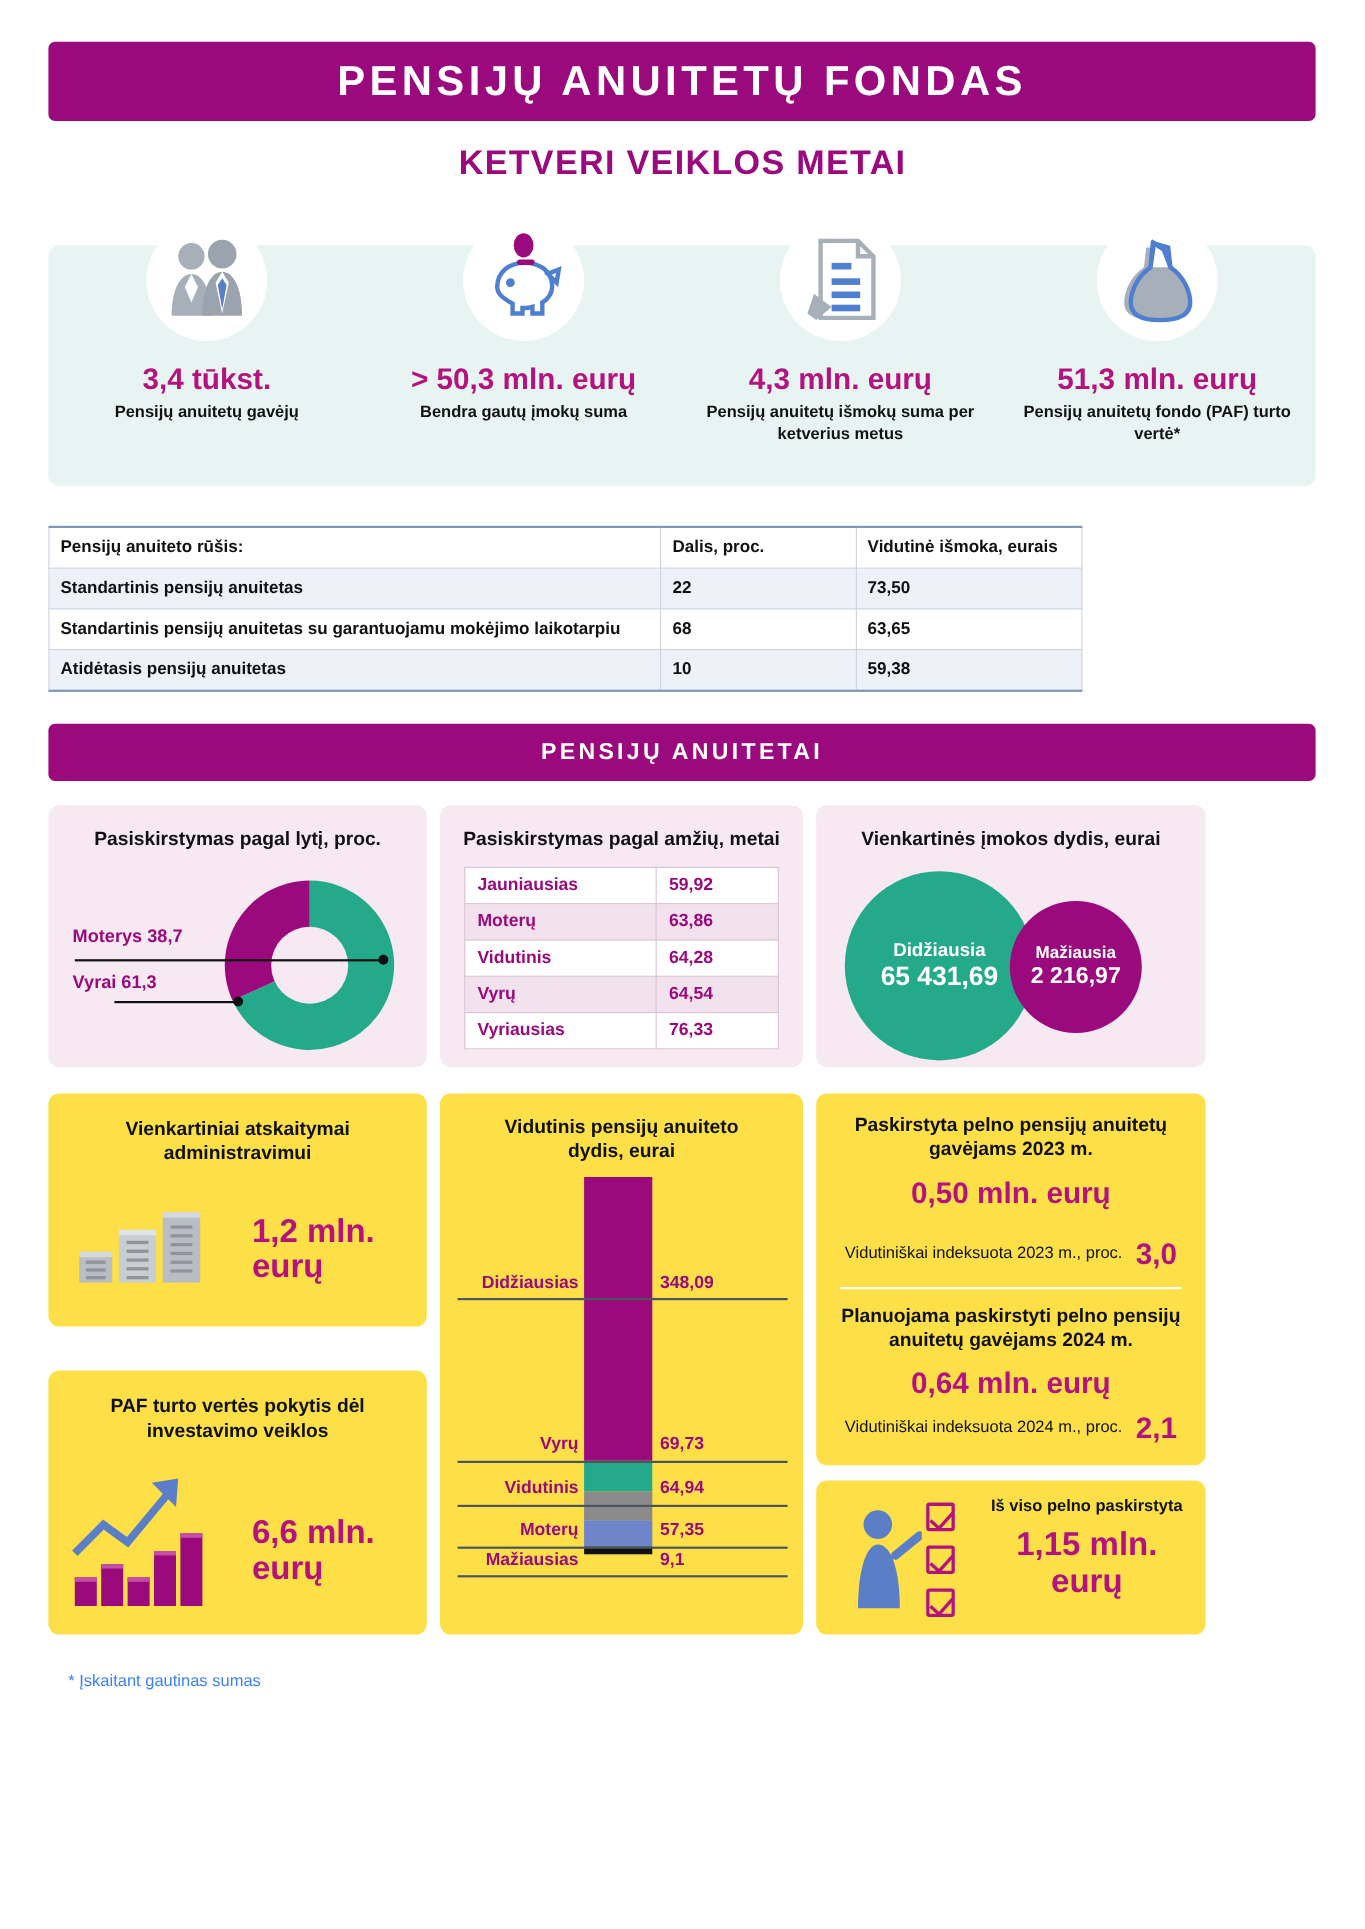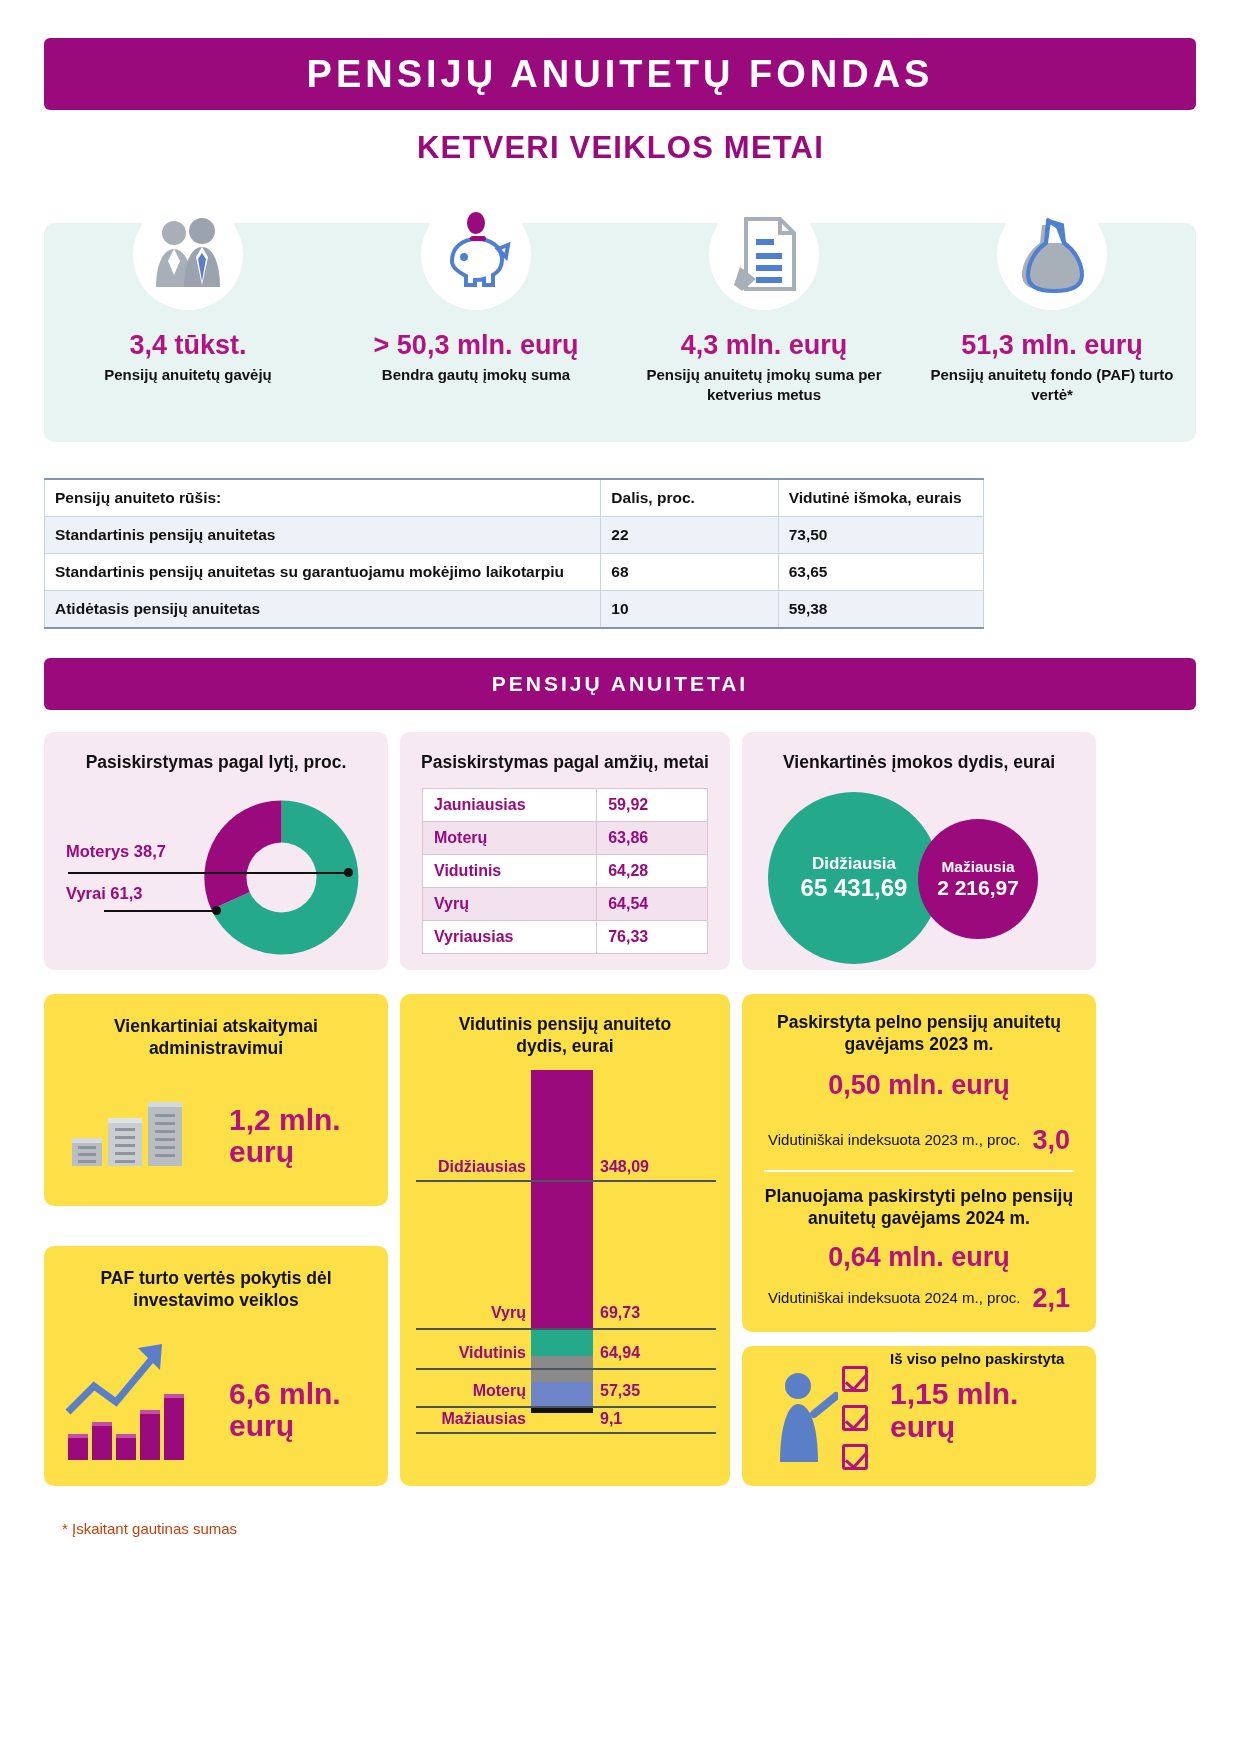--- a/index.html
+++ b/index.html
@@ -125,21 +125,21 @@
   .note { font-size:15px; color:#111; line-height:1.2; }
 
   
   .bar { position:absolute; }
   .barline { position:absolute; height:2px; background:#4A5560; }
   .barlbl { position:absolute; color:#9B0A7D; font-size:16px; font-weight:bold;
             text-align:right; white-space:nowrap; }
   .barval { position:absolute; color:#9B0A7D; font-size:16px; font-weight:bold;
             white-space:nowrap; }
 
-  .footnote { position:absolute; left:62px; top:1520px; font-size:15px; color:#c2410c; }
+  .footnote { position:absolute; left:62px; top:1520px; font-size:15px; color:#3b82f6; }
 
   .chk { width:26px; height:26px; border:3px solid #B4127F; border-radius:3px;
          position:relative; }
   .chk:after {
     content:""; position:absolute; left:5px; top:1px; width:9px; height:17px;
     border:solid #B4127F; border-width:0 3.5px 3.5px 0; transform:rotate(42deg);
   }
 </style>
 </head>
 <body>
@@ -190,21 +190,21 @@
           <path d="M28 10 L62 10 L76 24 L76 80 L28 80 Z" fill="#FFFFFF" stroke="#A7AFB8" stroke-width="4"></path>
           <path d="M62 10 L62 24 L76 24" fill="none" stroke="#A7AFB8" stroke-width="4"></path>
           <rect x="38" y="30" width="18" height="6" fill="#4F7FD0"></rect>
           <rect x="38" y="44" width="26" height="6" fill="#4F7FD0"></rect>
           <rect x="38" y="56" width="26" height="6" fill="#4F7FD0"></rect>
           <rect x="38" y="68" width="26" height="6" fill="#4F7FD0"></rect>
           <path d="M16 76 L22 58 L38 70 L24 82 Z" fill="#A7AFB8"></path>
         </svg>
       </div>
       <div class="hero-val">4,3 mln. eurų</div>
-      <div class="hero-lbl">Pensijų anuitetų įmokų suma per ketverius metus</div>
+      <div class="hero-lbl">Pensijų anuitetų išmokų suma per ketverius metus</div>
     </div>
 
     <div class="hero-col">
       <div class="hero-badge">
         <svg width="92" height="92" viewBox="0 0 92 92">
           <path d="M36 16 L56 16 L58 34 C70 42 76 56 76 66 C76 76 68 82 46 82 C24 82 16 76 16 66 C16 56 22 42 34 34 Z" fill="#A7AFB8"></path>
           <path d="M42 12 L56 16 L58 34 C70 42 76 56 76 66 C76 76 68 82 48 82 C30 82 22 76 22 66 C22 56 28 42 40 34 Z" fill="none" stroke="#4F7FD0" stroke-width="4"></path>
           <path d="M40 34 L43 12 L52 18 L58 34" fill="#FFFFFF" stroke="#4F7FD0" stroke-width="4"></path>
         </svg>
       </div>
@@ -413,21 +413,21 @@
         <circle cx="32" cy="16" r="13" fill="#5B7FC7"></circle>
         <path d="M14 92 C14 56 22 34 32 34 C44 34 52 56 52 92 Z" fill="#5B7FC7"></path>
         <path d="M48 44 L70 26" stroke="#5B7FC7" stroke-width="8" stroke-linecap="round"></path>
       </svg>
     </div>
     <div style="position:absolute; left:100px; top:20px; display:flex; flex-direction:column; gap:13px;">
       <div class="chk"></div>
       <div class="chk"></div>
       <div class="chk"></div>
     </div>
-    <div style="position:absolute; left:148px; top:4px; width:196px;">
+    <div style="position:absolute; left:148px; top:15px; width:196px;text-align:center;">
       <div class="small-lbl">Iš viso pelno paskirstyta</div>
       <div class="big-val" style="margin-top:10px;">1,15 mln. eurų</div>
     </div>
   </div>
 
   <div class="footnote">* Įskaitant gautinas sumas</div>
 
 </div>
 
 </body></html>

